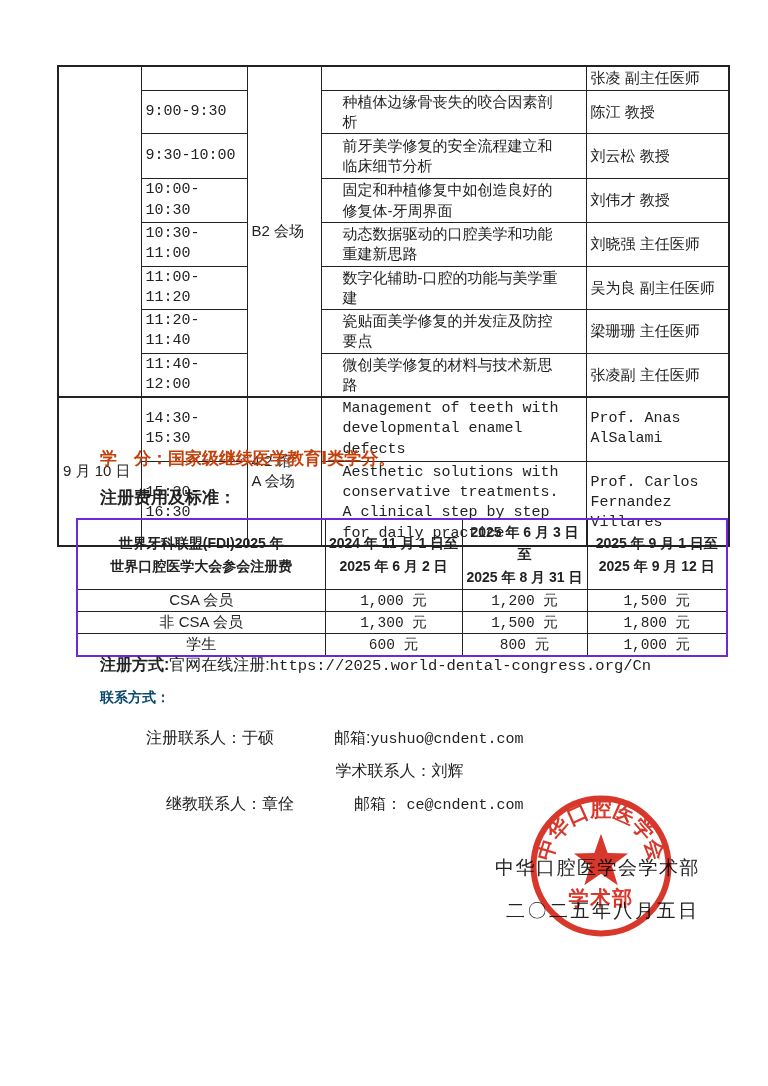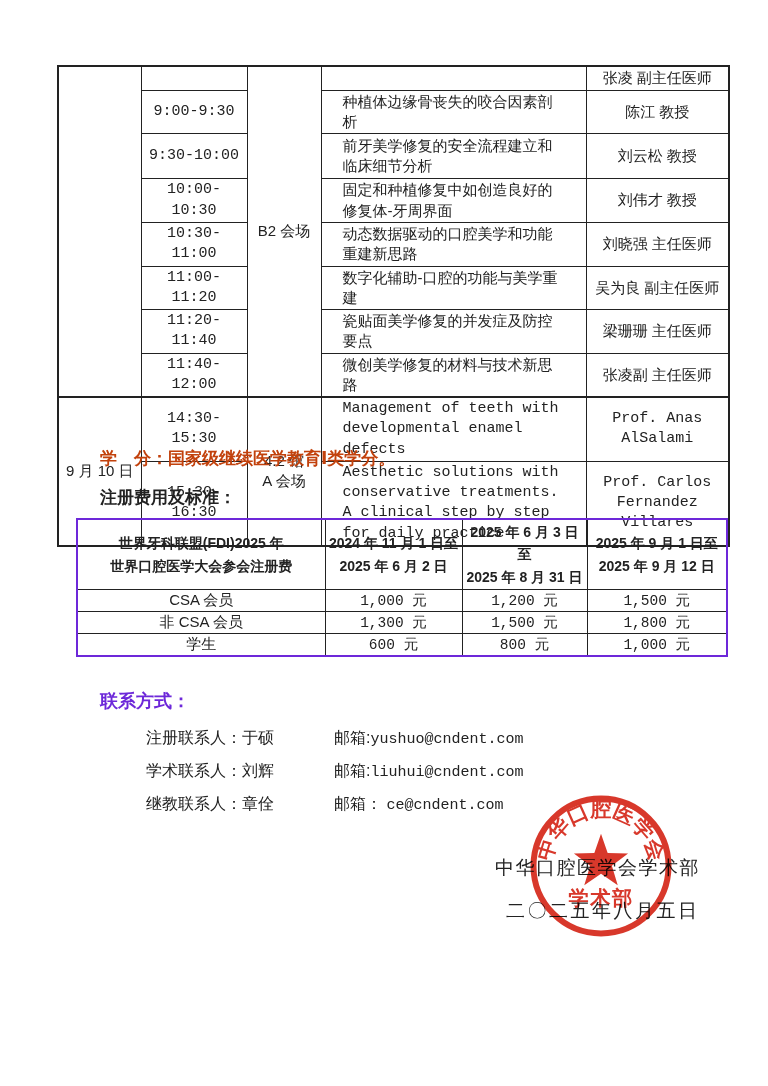--- a/index.html
+++ b/index.html
@@ -4,21 +4,21 @@
 <style>
   * { box-sizing: border-box; }
   html,body { margin:0; padding:0; background:#ffffff; }
   body { font-family:"Liberation Sans","DejaVu Sans",sans-serif; }
   .page { position:relative; width:768px; height:1086px; background:#fff; color:#111; overflow:hidden; }
 
   table { border-collapse:collapse; position:absolute; table-layout:fixed; }
 
   
   .sched { left:57px; top:65px; width:671px; border:2px solid #222; }
-  .sched td { border:1px solid #222; font-size:15px; padding:0 4px; text-align:center; vertical-align:middle; line-height:1.35; color:#222; }
+  .sched td { border:1px solid #222; font-size:15px; padding:0 4px; vertical-align:middle; line-height:1.35; color:#222; }
   .sched td.topic { text-align:left; padding:1px 21px; }
   .sched tr.sep td { border-top:2px solid #222; }
   .venue-top { vertical-align:top; padding-top:2px; }
   .mono, .t-time { font-family:"Liberation Mono","DejaVu Sans Mono",monospace; }
   .t-time { font-size:15px; }
   .en { font-family:"Liberation Mono","DejaVu Sans Mono",monospace; font-size:14px; line-height:1.45; }
   .en-speaker { font-family:"Liberation Mono","DejaVu Sans Mono",monospace; font-size:12.5px; line-height:1.6; }
   .vline { display:block; }
 
   
@@ -27,24 +27,24 @@
   .fees tr.hdr td { font-weight:bold; font-size:14px; line-height:1.6; height:66px; }
   .fees tr.r td { height:22px; }
   .fees .amount { font-family:"Liberation Mono","DejaVu Sans Mono",monospace; font-size:14.5px; }
 
   .abs { position:absolute; white-space:nowrap; }
   .b { font-weight:bold; }
   .credits { left:100px; top:447px; font-size:17px; color:#c2410c; }
   .fees-heading { left:100px; top:486px; font-size:17px; color:#222; }
   .registration { left:100px; top:655px; font-size:16px; color:#222; }
   .registration .url { font-family:"Liberation Mono","DejaVu Sans Mono",monospace; font-size:15.5px; color:#222; text-decoration:none; }
-  .contacts-heading { left:100px; top:689px; font-size:18px; color:#6d28d9;text-align:right; }
+  .contacts-heading { left:100px; top:689px; font-size:14px; color:#0c4a6e;text-align:right; }
 
   .contacts { position:absolute; left:146px; top:728px; font-size:16px; color:#222; }
-  .contact-row { height:33px; display:flex; align-items:flex-start; }
+  .contact-row { height:33px; display:flex; align-items:flex-start;justify-content:flex-end; }
   .c-left { width:188px; }
   .c-email { font-family:"Liberation Mono","DejaVu Sans Mono",monospace; font-size:15px; }
   .c-email .c-email-label { font-family:"Liberation Sans","DejaVu Sans",sans-serif; font-size:16px; }
 
   .footer-org { left:495px; top:855px; font-size:19px; letter-spacing:1.5px; color:#222; }
   .footer-date { left:506px; top:898px; font-size:19px; letter-spacing:2.5px; color:#222; }
 
   .seal { position:absolute; left:526px; top:790px; width:150px; height:152px; mix-blend-mode:multiply; opacity:0.93; }
 </style>
 </head>
@@ -167,31 +167,33 @@
     </tr>
     <tr class="r">
       <td>学生</td>
       <td class="amount">600 元</td>
       <td class="amount">800 元</td>
       <td class="amount">1,000 元</td>
     </tr>
   </tbody>
     </table>
 
+  <div class="abs registration">
+    <span class="b">注册方式:</span><span>官网在线注册:</span><span class="url">https://2025.world-dental-congress.org/Cn</span>
+  </div>
 
   <div class="abs contacts-heading b">联系方式：</div>
 
   <div class="contacts">
     <div class="contact-row">
       <span class="c-left"><span>注册联系人：</span><span>于硕</span></span>
       <span class="c-email"><span class="c-email-label">邮箱:</span><span>yushuo@cndent.com</span></span>
     </div>
     <div class="contact-row">
       <span class="c-left"><span>学术联系人：</span><span>刘辉</span></span>
-      <span class="c-email"><span class="c-email-label">邮箱:</span><span>liuhui@cndent.com</span></span>
     </div>
     <div class="contact-row">
       <span class="c-left"><span>继教联系人：</span><span>章佺</span></span>
       <span class="c-email"><span class="c-email-label">邮箱： </span><span>ce@cndent.com</span></span>
     </div>
   </div>
 
   <div class="abs footer-org">中华口腔医学会学术部</div>
   <div class="abs footer-date">二〇二五年八月五日</div>
 

